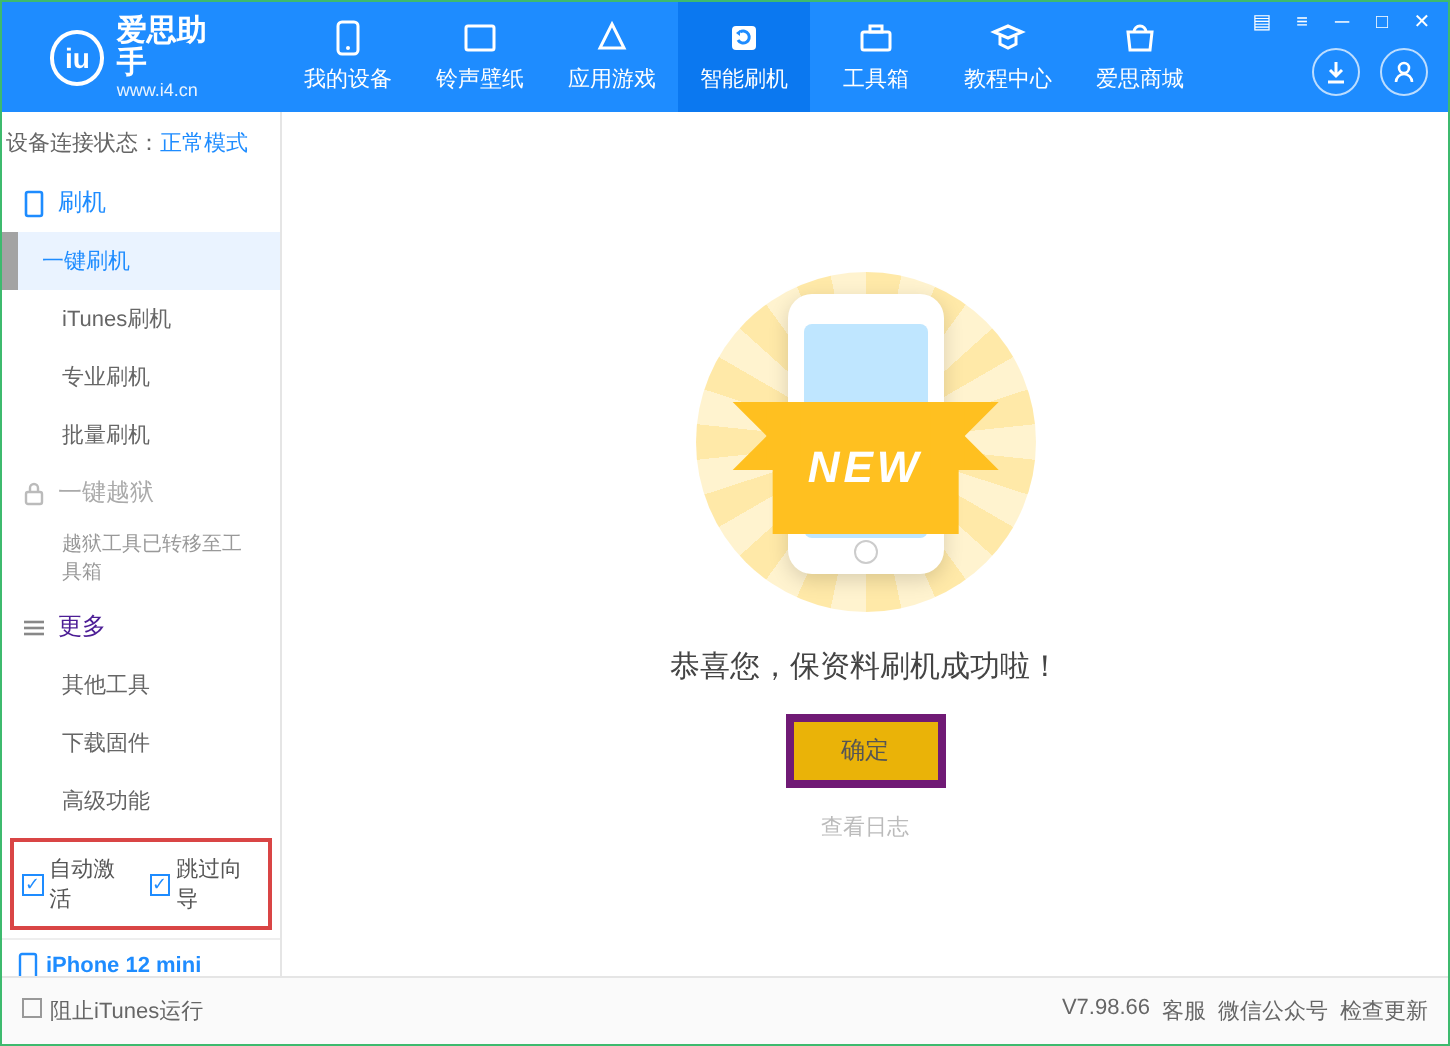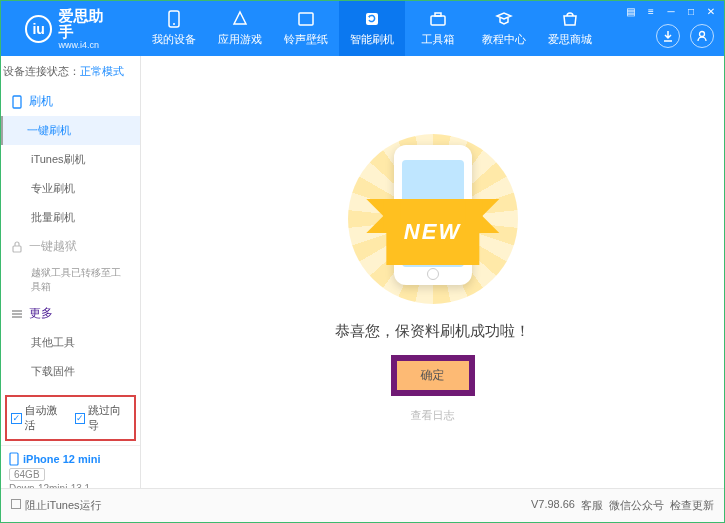--- a/index.html
+++ b/index.html
@@ -18,41 +18,41 @@
 .right-icons{position:absolute;right:10px;bottom:8px;display:flex;gap:10px}
 .circ-btn{width:24px;height:24px;border:1.5px solid rgba(255,255,255,.7);border-radius:50%;display:flex;align-items:center;justify-content:center;cursor:pointer}
 .body-area{display:flex;height:calc(100% - 55px - 22px)}
 .sidebar{width:140px;border-right:1px solid #e5e5e5;display:flex;flex-direction:column;font-size:12px;color:#555}
 .conn-status{padding:8px 2px;font-size:11px;color:#666}
 .conn-status .mode{color:#1e8cff}
 .sb-section{padding:6px 10px;display:flex;align-items:center;gap:6px;color:#1e8cff;cursor:pointer}
 .sb-section.gray{color:#aaa}
 .sb-section.more{color:#4c1d95}
 .sb-item{padding:7px 10px 7px 30px;cursor:pointer;color:#666;font-size:11px}
-.sb-item.active{background:#eaf3ff;color:#1e8cff;border-left:2px solid #a3a3a3;padding-left:24px}
+.sb-item.active{background:#eaf3ff;color:#1e8cff;border-left:8px solid #a3a3a3;padding-left:12px}
 .sb-note{padding:5px 10px 5px 30px;font-size:10px;color:#999;line-height:14px}
 .checkbox-row{border:2px solid #d94545;margin:4px;padding:6px 4px;display:flex;gap:8px;font-size:11px;color:#555}
 .cb{display:flex;align-items:center;gap:3px;cursor:pointer}
 .cb-box{width:11px;height:11px;border:1px solid #1e8cff;display:flex;align-items:center;justify-content:center;color:#1e8cff;font-size:9px}
 .device-info{padding:6px 8px;font-size:11px;border-top:1px solid #eee}
 .device-name{color:#1e8cff;font-weight:bold;display:flex;align-items:center;gap:4px}
 .badge{border:1px solid #ccc;border-radius:2px;padding:0 4px;font-size:10px;color:#888;display:inline-block;margin-top:2px}
 .device-sub{color:#888;font-size:10px;margin-top:2px}
 .main{flex:1;display:flex;flex-direction:column;align-items:center;justify-content:center;position:relative}
 .phone-img{position:relative;width:170px;height:170px}
 .sunburst{position:absolute;inset:0;border-radius:50%;background:repeating-conic-gradient(#ffe9a8 0deg 12deg,#fff3cf 12deg 24deg)}
 .phone{position:absolute;left:50%;top:48%;transform:translate(-50%,-50%);width:78px;height:140px;background:#fff;border-radius:12px;box-shadow:0 3px 10px rgba(0,0,0,.15)}
 .phone::before{content:"";position:absolute;left:8px;right:8px;top:15px;bottom:18px;background:#bfe6ff;border-radius:4px}
 .phone::after{content:"";position:absolute;left:50%;bottom:5px;transform:translateX(-50%);width:10px;height:10px;border:1px solid #ccc;border-radius:50%}
 .ribbon{position:absolute;left:50%;top:58%;transform:translate(-50%,-50%);background:#ffc020;color:#fff;font-weight:bold;font-size:22px;padding:20px 18px;letter-spacing:2px;font-style:italic}
 .ribbon::before,.ribbon::after{content:"";position:absolute;top:0;border:17px solid #ffc020;width:0;height:0}
 .ribbon::before{left:-20px;border-left-color:transparent}
 .ribbon::after{right:-20px;border-right-color:transparent}
 .success-text{margin-top:18px;font-size:15px;color:#444}
-.ok-btn{margin-top:14px;padding:6px 24px;border:6px solid #701a75;background:#fdba74;font-size:12px;color:#555;cursor:pointer}
+.ok-btn{margin-top:14px;padding:6px 24px;border:4px solid #701a75;background:#eab308;font-size:12px;color:#555;cursor:pointer}
 .log-link{margin-top:12px;font-size:11px;color:#bbb;cursor:pointer}
 .statusbar{position:absolute;bottom:0;left:0;right:0;height:34px;border-top:1px solid #e5e5e5;display:flex;align-items:center;font-size:11px;color:#666;padding:0 10px;background:#fafafa}
 .statusbar .right{margin-left:auto;display:flex;gap:6px}
 .sq{width:10px;height:10px;border:1px solid #999;display:inline-block;margin-right:4px}
 svg{display:block}
 </style>
 </head>
 <body>
 
 <div class="titlebar">
@@ -68,33 +68,33 @@
         <span class="nav-icon">
           <svg width="16" height="18" viewBox="0 0 16 18">
             <rect x="3" y="1" width="10" height="16" rx="2" fill="none" stroke="#fff" stroke-width="1.5"></rect>
             <circle cx="8" cy="14" r="1" fill="#fff"></circle>
           </svg>
         </span>
         <span>我的设备</span>
       </div>
     <div class="nav-item">
         <span class="nav-icon">
+          <svg width="18" height="16" viewBox="0 0 18 16">
+            <rect x="2" y="2" width="14" height="12" rx="1" fill="none" stroke="#fff" stroke-width="1.5"></rect>
+          </svg>
+        </span>
+        <span>铃声壁纸</span>
+      </div>
+    <div class="nav-item">
+        <span class="nav-icon">
           <svg width="18" height="18" viewBox="0 0 18 18">
             <path d="M9 2 L15 14 H3 Z" fill="none" stroke="#fff" stroke-width="1.5"></path>
           </svg>
         </span>
         <span>应用游戏</span>
-      </div>
-    <div class="nav-item">
-        <span class="nav-icon">
-          <svg width="18" height="16" viewBox="0 0 18 16">
-            <rect x="2" y="2" width="14" height="12" rx="1" fill="none" stroke="#fff" stroke-width="1.5"></rect>
-          </svg>
-        </span>
-        <span>铃声壁纸</span>
       </div>
     <div class="nav-item active">
         <span class="nav-icon">
           <svg width="18" height="18" viewBox="0 0 18 18">
             <rect x="3" y="3" width="12" height="12" rx="2" fill="#fff"></rect>
             <path d="M7 6 A3 3 0 1 1 6 10" fill="none" stroke="#1e8cff" stroke-width="1.5"></path>
             <path d="M7 5 L7 8 L5 6.5" fill="#1e8cff"></path>
           </svg>
         </span>
         <span>智能刷机</span>
@@ -173,20 +173,21 @@
     <div class="sb-section more">
         <svg width="12" height="10">
           <line x1="1" y1="2" x2="11" y2="2" stroke="#888" stroke-width="1.3"></line>
           <line x1="1" y1="5" x2="11" y2="5" stroke="#888" stroke-width="1.3"></line>
           <line x1="1" y1="8" x2="11" y2="8" stroke="#888" stroke-width="1.3"></line>
         </svg>
         <span>更多</span>
       </div>
     <div class="sb-item">其他工具</div>
     <div class="sb-item">下载固件</div>
+    <div class="sb-item">高级功能</div>
     <div style="flex:1"></div>
     <div class="checkbox-row">
       <label class="cb">
           <span class="cb-box">✓</span>
           <span>自动激活</span>
         </label>
       <label class="cb">
           <span class="cb-box">✓</span>
           <span>跳过向导</span>
         </label>

